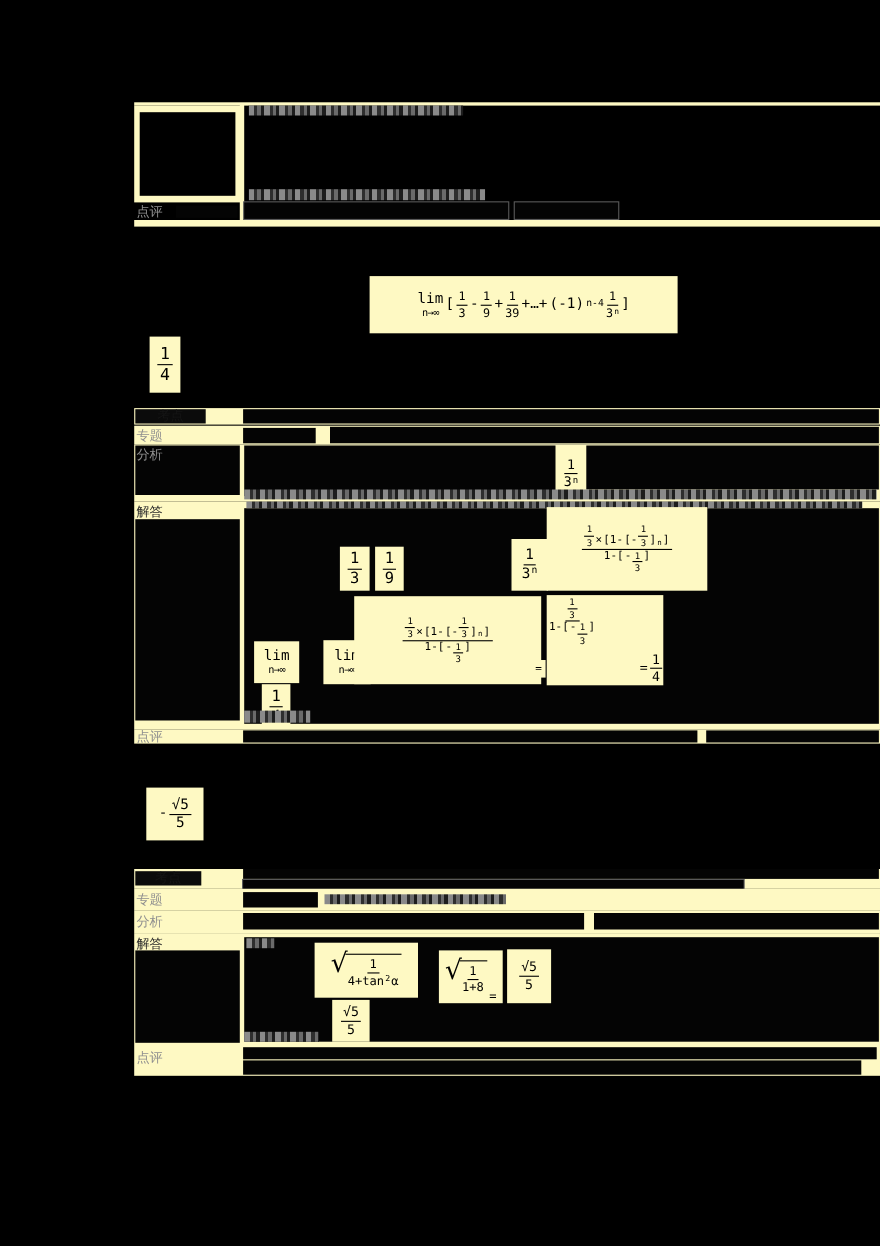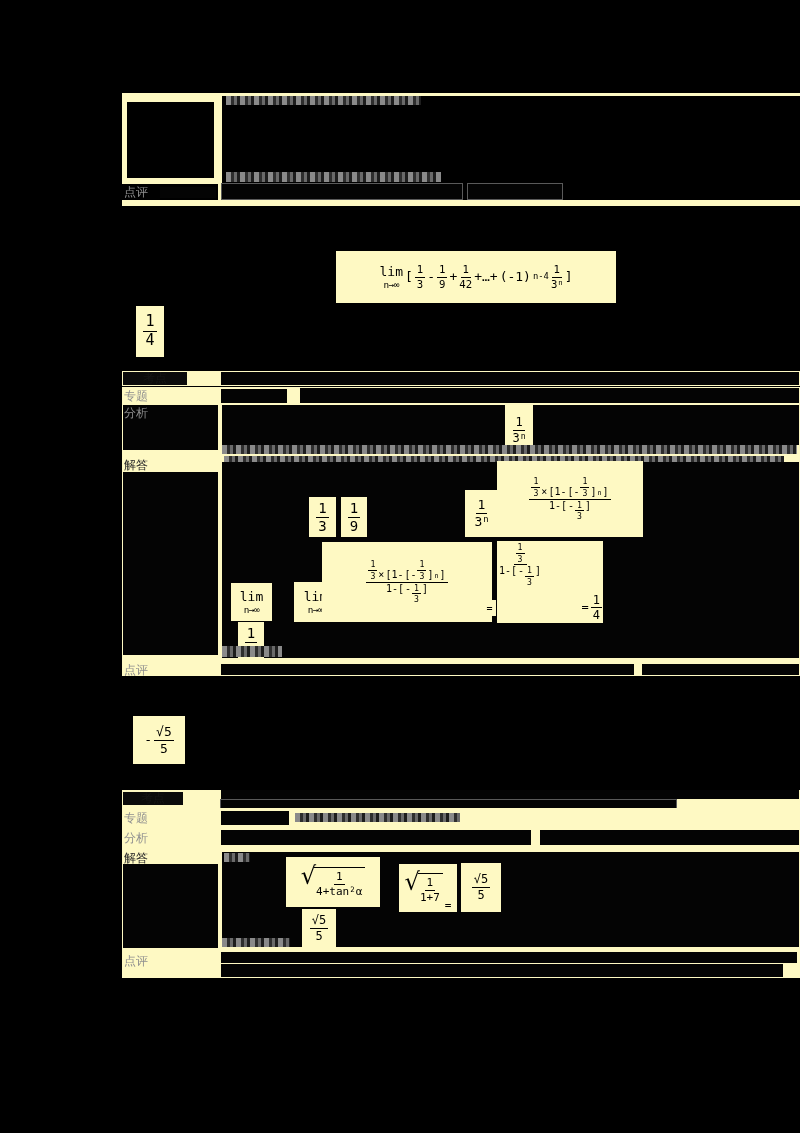--- a/index.html
+++ b/index.html
@@ -54,21 +54,21 @@
         <span class="fd">3</span>
       </span>
     <span>-</span>
     <span class="frac sm">
         <span class="fn">1</span>
         <span class="fd">9</span>
       </span>
     <span>+</span>
     <span class="frac sm">
         <span class="fn">1</span>
-        <span class="fd">42</span>
+        <span class="fd">39</span>
       </span>
     <span>+…+</span>
     <span>(-1)</span>
       <sup>n-4</sup>
     <span class="frac sm">
         <span class="fn">1</span>
         <span class="fd">
           <span>3</span>
           <sup>n</sup>
         </span>
@@ -310,21 +310,21 @@
         </span>
       </span>
     </div>
 
     <div class="abs white mbox" style="left:277px;top:15px;width:58px;height:48px;font-size:11px;z-index:3">
       <span class="sqrt">
         <span class="rad">√</span>
         <span class="rbody">
           <span class="frac">
             <span class="fn">1</span>
-            <span class="fd">1+7</span>
+            <span class="fd">1+8</span>
           </span>
         </span>
       </span>
       <span style="align-self:flex-end">=</span>
     </div>
 
     <div class="abs white mbox" style="left:339px;top:14px;width:40px;height:49px;font-size:12px;z-index:3">
       <span class="frac">
           <span class="fn">√5</span>
           <span class="fd">5</span>

